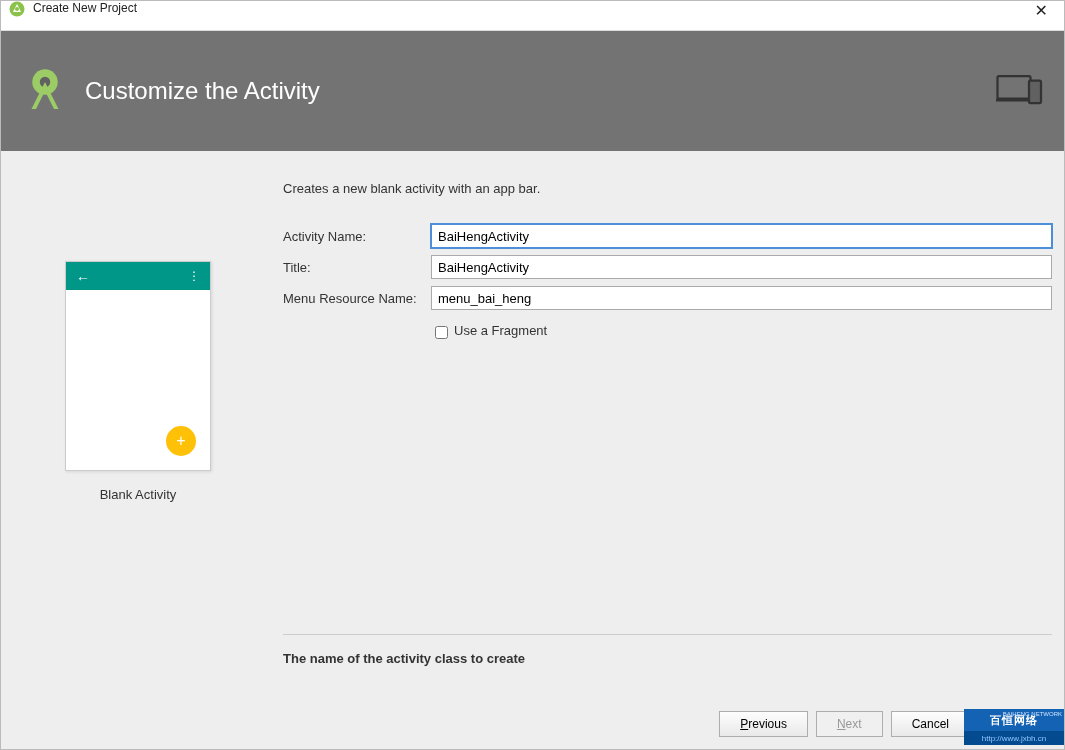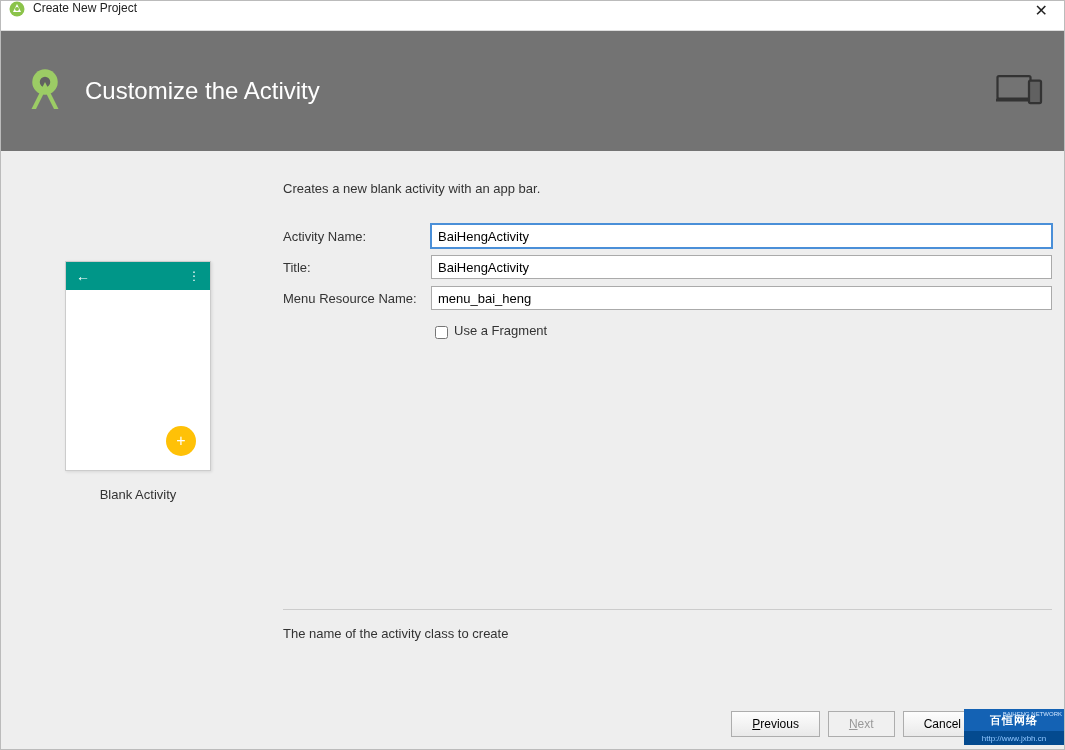--- a/index.html
+++ b/index.html
@@ -24,23 +24,23 @@
   .right-col { flex: 1; display: flex; flex-direction: column; padding: 0 0 0 20px; }
   .desc { font-size: 13px; color: #333; margin-bottom: 28px; }
   .form-row { display: flex; align-items: center; margin-bottom: 7px; }
   .form-row label { width: 148px; font-size: 13px; color: #333; }
   .form-row input[type=text] { flex: 1; height: 24px; border: 1px solid #aaa; padding: 6px 6px; font-size: 13px; background: #fff; }
   .form-row input[type=text].focused { border: 1px solid #4a8fd8; outline: 1px solid #4a8fd8; }
   .check-row { display: flex; margin-top: 6px; padding-left: 148px; }
   .check-row input { margin-right: 6px; }
   .check-row span { font-size: 13px; color: #333; }
   .hint-sep { border: none; border-top: 1px solid #ccc; margin: 0 0 16px 0; }
-  .hint-area { margin-top: auto; padding-bottom: 108px; }
+  .hint-area { margin-top: auto; padding-bottom: 83px; font-weight: bold; }
   .hint { font-size: 13px; color: #333; }
-  .footer { position: absolute; bottom: 0; left: 0; right: 0; height: 50px; background: #eeeeee; display: flex; align-items: center; justify-content: flex-end; padding: 0 0; gap: 8px; }
+  .footer { position: absolute; bottom: 0; left: 0; right: 0; height: 50px; background: #eeeeee; display: flex; align-items: center; justify-content: flex-end; padding: 0 12px; gap: 8px; }
   .footer button { height: 26px; padding: 0 20px; font-size: 12px; border: 1px solid #adadad; background: linear-gradient(#fdfdfd,#e9e9e9); cursor: pointer; }
   .footer button:disabled { color: #999; background: #f0f0f0; cursor: default; text-align: center; }
   .footer button .ul { text-decoration: underline; }
   .watermark { position: absolute; bottom: 0; right: 0; width: 100px; height: 40px; z-index: 10; }
   .wm-top { height: 22px; background: #1462b4; display: flex; align-items: center; justify-content: center; }
   .wm-top .cn { color: #fff; font-size: 11px; font-weight: bold; letter-spacing: 1px; }
   .wm-bot { height: 14px; background: #044a8f; color: #8fc6ff; font-size: 8px; display: flex; align-items: center; justify-content: center; text-align: right; }
   .wm-sub { position: absolute; top: 2px; right: 2px; color: #cde4ff; font-size: 6px; }
 </style>
 </head>

